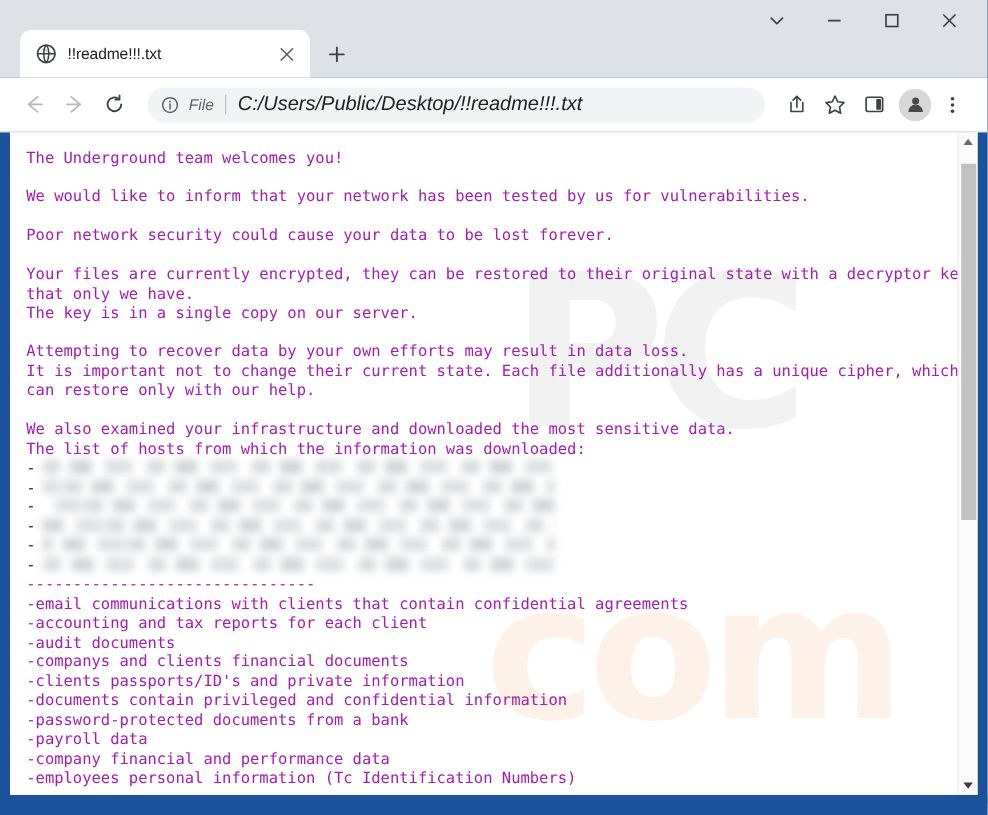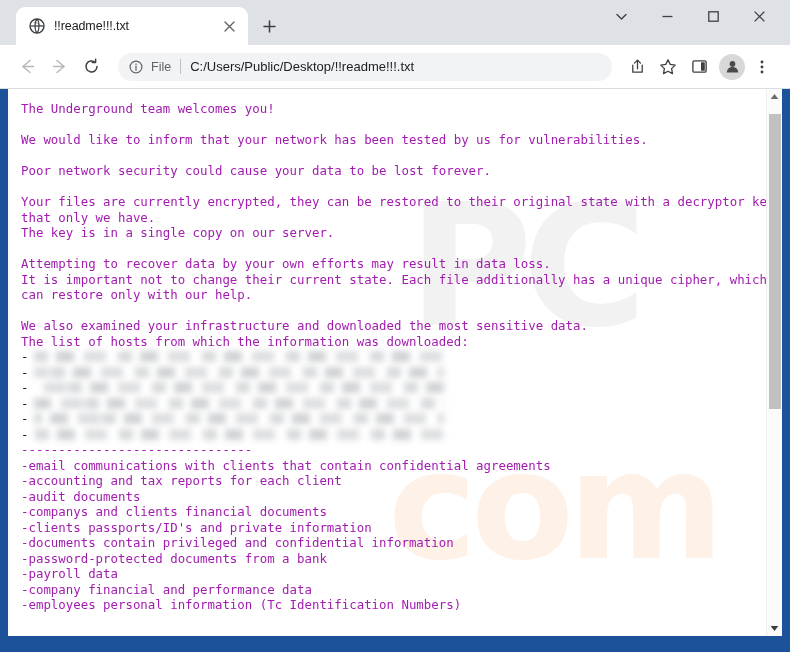--- a/index.html
+++ b/index.html
@@ -22,21 +22,21 @@
     width: 790px;
     height: 652px;
     background: #1c5299;
     padding: 0 8px 8px 8px;
     display: flex;
     flex-direction: column;
   }
 
   
   .tabstrip {
-    height: 45px;
+    height: 62px;
     background: #dee1e6;
     display: flex;
     align-items: flex-end;
     padding-left: 4px;
     position: relative;
     flex: 0 0 auto;
     margin: 0 -8px;
     padding-right: 0;
   }
   .tabstrip-inner {
@@ -116,20 +116,21 @@
     height: 44px;
     background: #ffffff;
     display: flex;
     align-items: center;
     padding: 0 6px 0 4px;
     flex: 0 0 auto;
     margin: 0 -8px;
     border-bottom: 1px solid #dadce0;
     padding-left: 12px;
     padding-right: 14px;
+    font-style: italic;
   }
   .nav-btn {
     width: 30px; height: 30px;
     border-radius: 50%;
     display: flex; align-items: center; justify-content: center;
     flex: 0 0 auto;
     margin-right: 2px;
     cursor: pointer;
   }
   .nav-btn.disabled { opacity: 0.45; }
@@ -159,21 +160,21 @@
     white-space: nowrap;
   }
   .omni-sep {
     width: 1px;
     height: 15px;
     background: #bdc1c6;
     margin: 0 9px;
     flex: 0 0 auto;
   }
   .omni-url {
-    font-size: 13px;
+    font-size: 16px;
     color: #202124;
     white-space: nowrap;
     overflow: hidden;
     text-overflow: ellipsis;
     flex: 1 1 auto;
   }
 
   .tb-action {
     width: 28px; height: 28px;
     border-radius: 50%;

